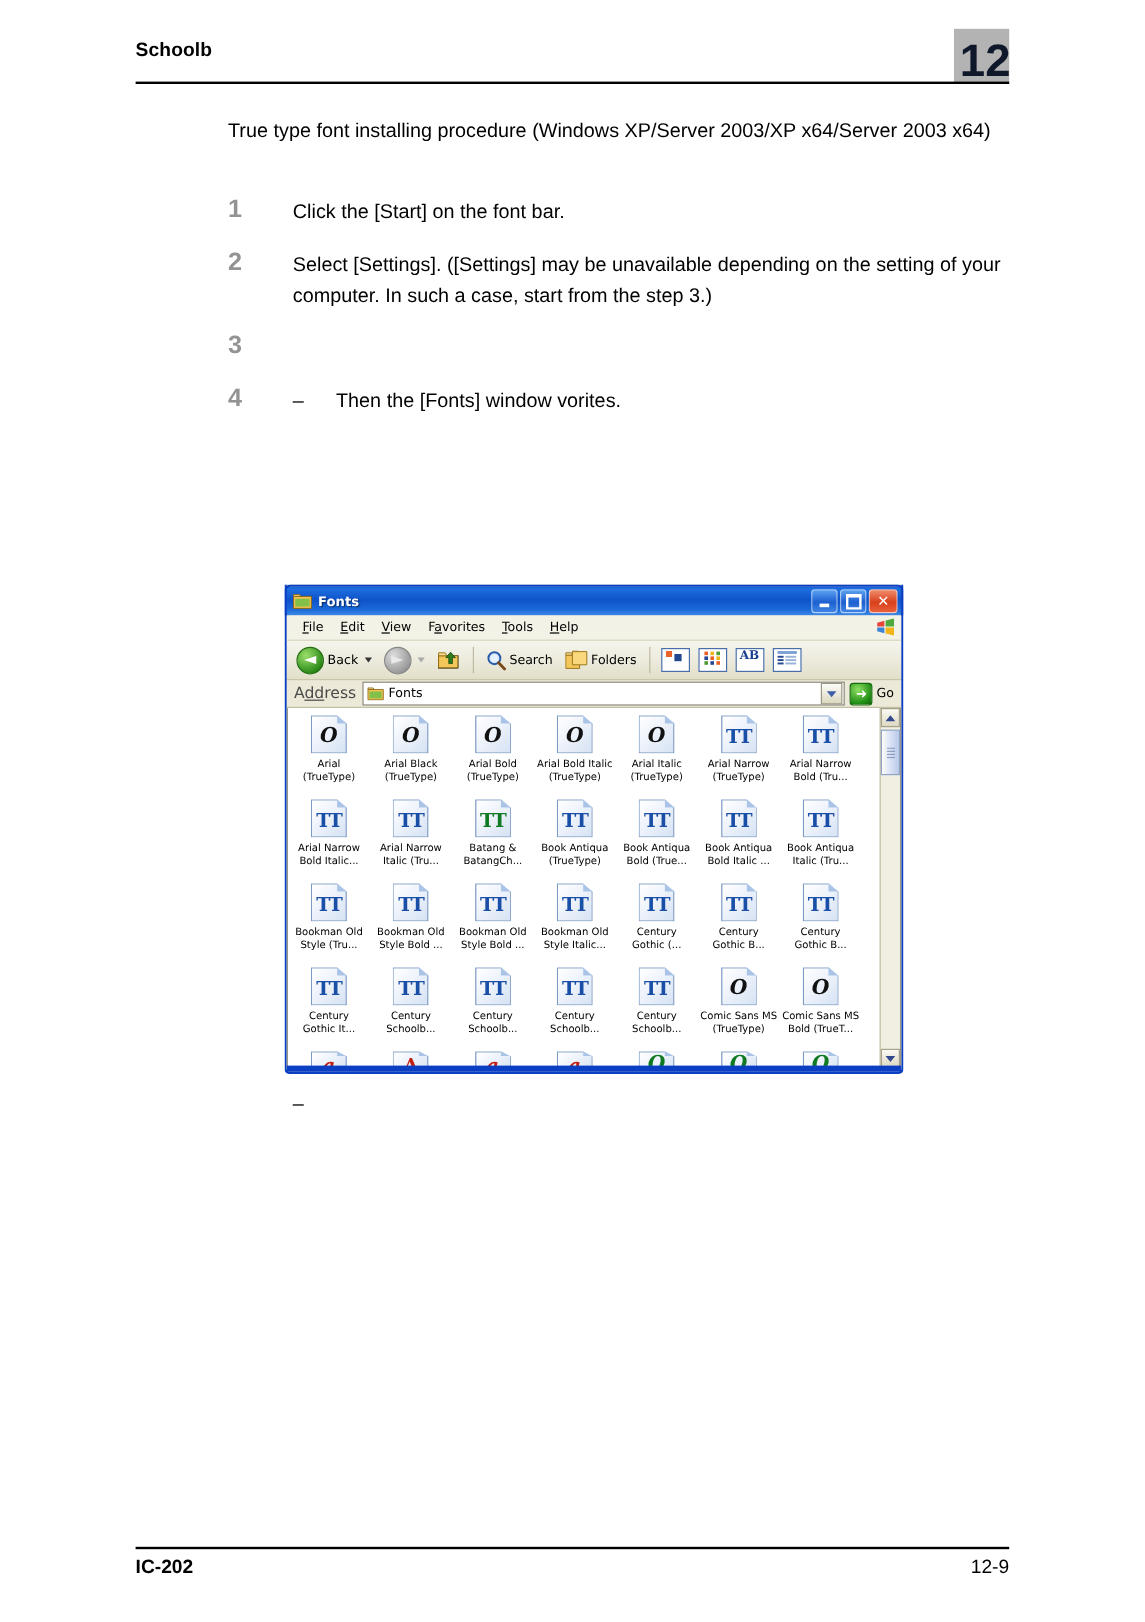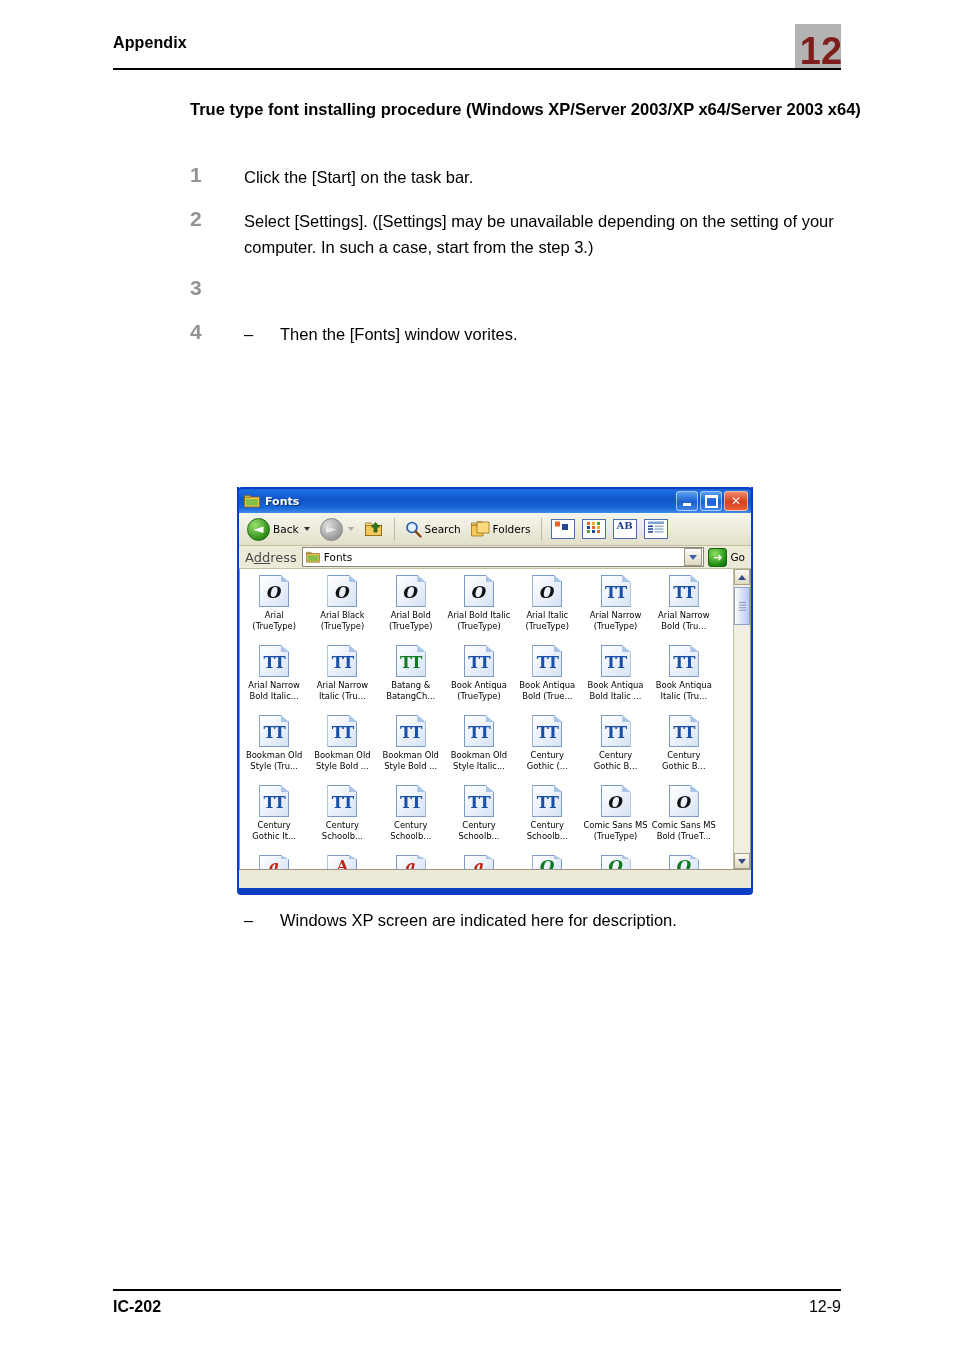--- a/index.html
+++ b/index.html
@@ -39,21 +39,21 @@
     width: 46px;
     height: 46px;
     background: #b3b3b3;
     display: flex;
     align-items: center;
     justify-content: center;
   }
   .chapter-badge span {
     font-size: 38px;
     font-weight: bold;
-    color: #7f1d1d;
+    color: #0f172a;
     line-height: 1;
     position: relative;
     left: 3px;
     top: 4px;
   }
   .header-rule {
     position: absolute;
     left: 113px;
     top: 68px;
     width: 728px;
@@ -61,21 +61,21 @@
     background: #000;
   }
 
   
   .section-heading {
     position: absolute;
     left: 190px;
     top: 98px;
     width: 700px;
     font-size: 16.5px;
-    font-weight: bold;
+    font-weight: normal;
     line-height: 1.45;
   }
 
   
   .steps {
     position: absolute;
     left: 190px;
     top: 165px;
     width: 700px;
   }
@@ -452,34 +452,34 @@
     right: 113px;
     top: 1298px;
     font-size: 16px;
     font-weight: normal;
   }
 </style>
 </head>
 <body>
 
 <div class="page-header">
-  <div class="header-label">Appendix</div>
+  <div class="header-label">Schoolb</div>
   <div class="chapter-badge">
     <span>12</span>
   </div>
 </div>
 <div class="header-rule"></div>
 
 <div class="section-heading">True type font installing procedure (Windows XP/Server 2003/XP x64/Server 2003 x64)</div>
 
 <div class="steps">
 
   <div class="step">
     <div class="step-num">1</div>
-    <div class="step-body">Click the [Start] on the task bar.</div>
+    <div class="step-body">Click the [Start] on the font bar.</div>
   </div>
 
   <div class="step">
     <div class="step-num">2</div>
     <div class="step-body">Select [Settings]. ([Settings] may be unavailable depending on the setting of your computer. In such a case, start from the step 3.)</div>
   </div>
 
   <div class="step">
     <div class="step-num">3</div>
   </div>
@@ -511,20 +511,36 @@
         </div>
       <div class="wbtn max">
           <div class="maxi"></div>
         </div>
       <div class="wbtn close">
           <div class="xx">✕</div>
         </div>
     </div>
   </div>
 
+  <div class="xp-menubar">
+    <div class="menu-item"><u>F</u>ile</div>
+    <div class="menu-item"><u>E</u>dit</div>
+    <div class="menu-item"><u>V</u>iew</div>
+    <div class="menu-item">F<u>a</u>vorites</div>
+    <div class="menu-item"><u>T</u>ools</div>
+    <div class="menu-item"><u>H</u>elp</div>
+    <div class="win-logo">
+      <svg viewBox="0 0 16 15" width="16" height="15">
+        <path d="M1 4 L7 2.2 L7 7 L1 7 Z" fill="#e8453c"></path>
+        <path d="M8 2 L15 0.5 L15 7 L8 7 Z" fill="#4fa93f"></path>
+        <path d="M1 8 L7 8 L7 12.8 L1 11 Z" fill="#3b83d6"></path>
+        <path d="M8 8 L15 8 L15 14.5 L8 13 Z" fill="#f2b418"></path>
+      </svg>
+    </div>
+  </div>
 
   <div class="xp-toolbar">
     <div class="tb-btn">
       <div class="circle-ico c-back">
           <span class="arr">◄</span>
         </div>
       <span>Back</span>
       <span class="tri-down"></span>
     </div>
     <div class="tb-btn">
@@ -957,18 +973,17 @@
           <div class="sb-tri-dn"></div>
         </div>
     </div>
   </div>
 
   <div class="xp-statusstrip"></div>
 </div>
 
 <div class="post-caption">
   <span class="dash">–</span>
-  <span>Windows XP screen are indicated here for description.</span>
 </div>
 
 <div class="footer-rule"></div>
 <div class="footer-left">IC-202</div>
 <div class="footer-right">12-9</div>
 
 </body></html>

